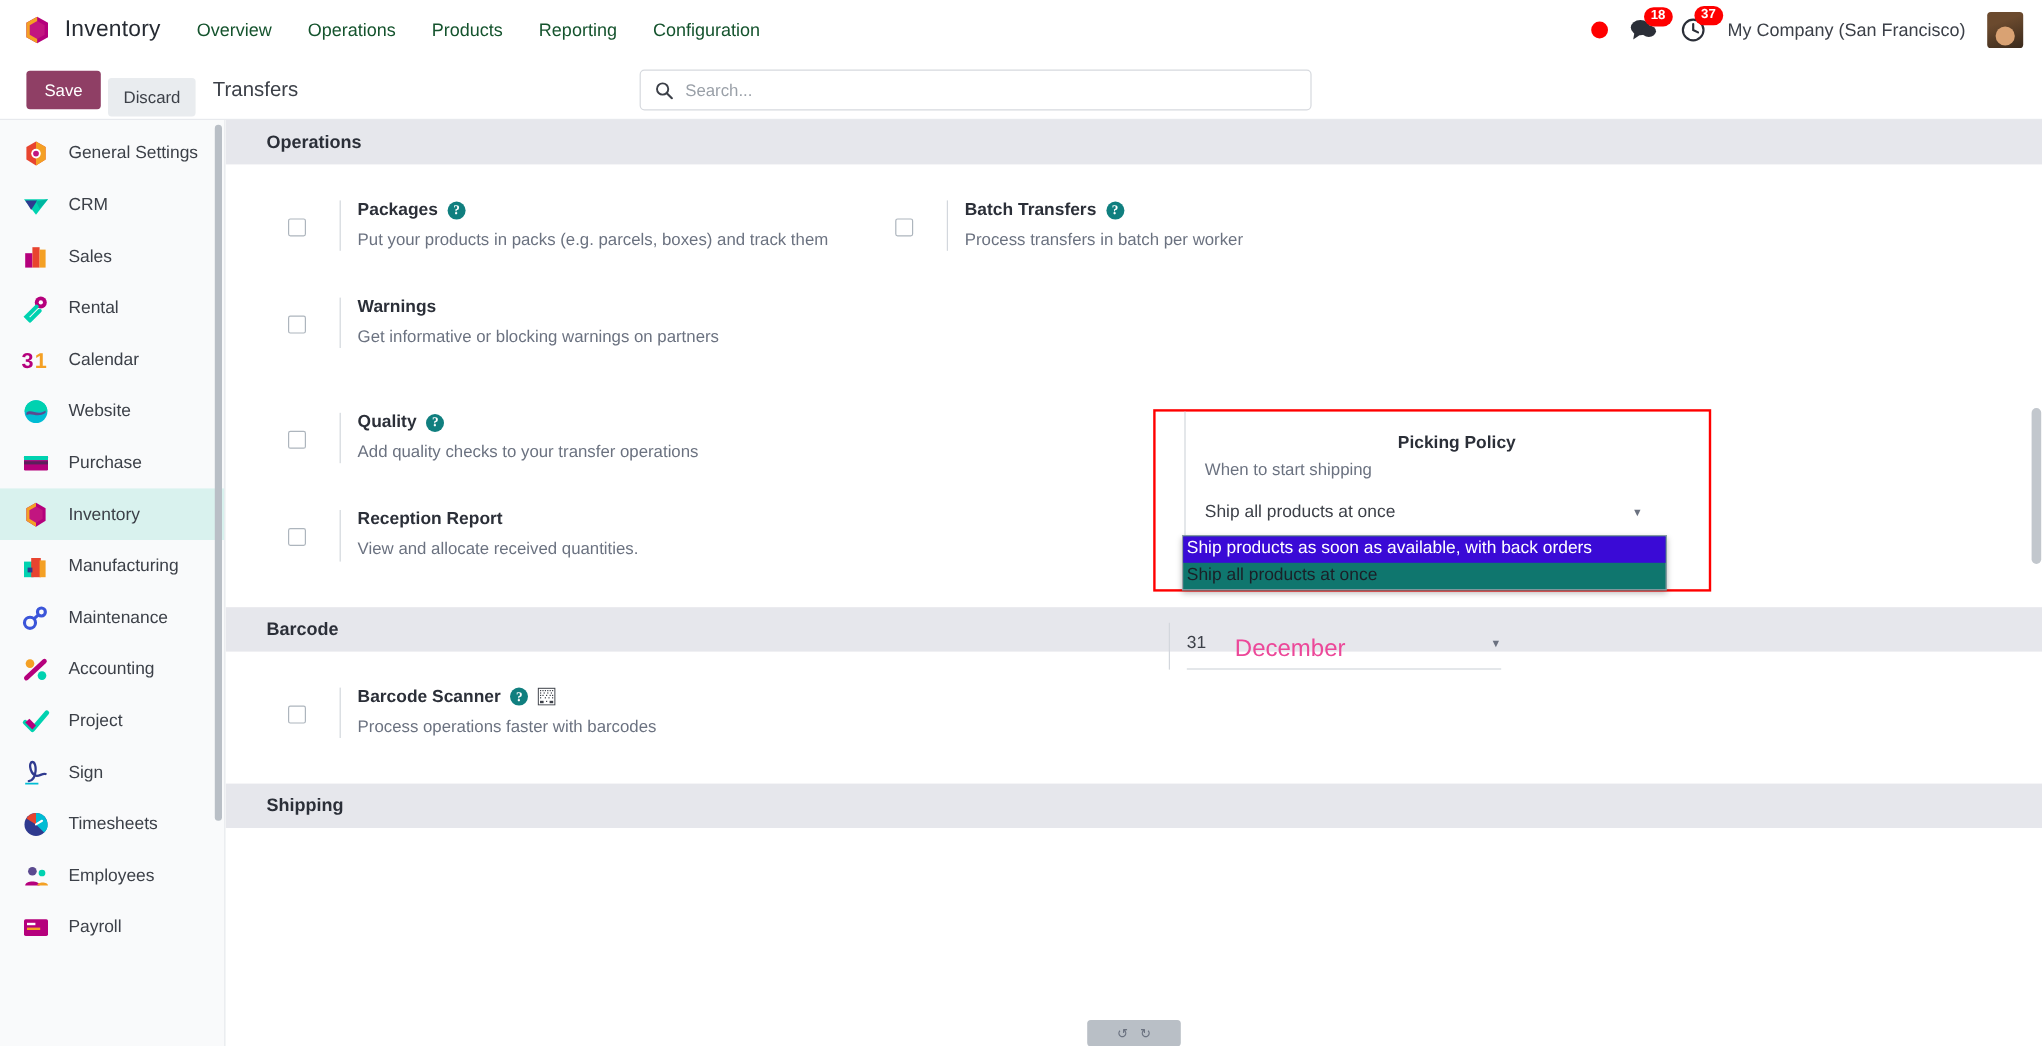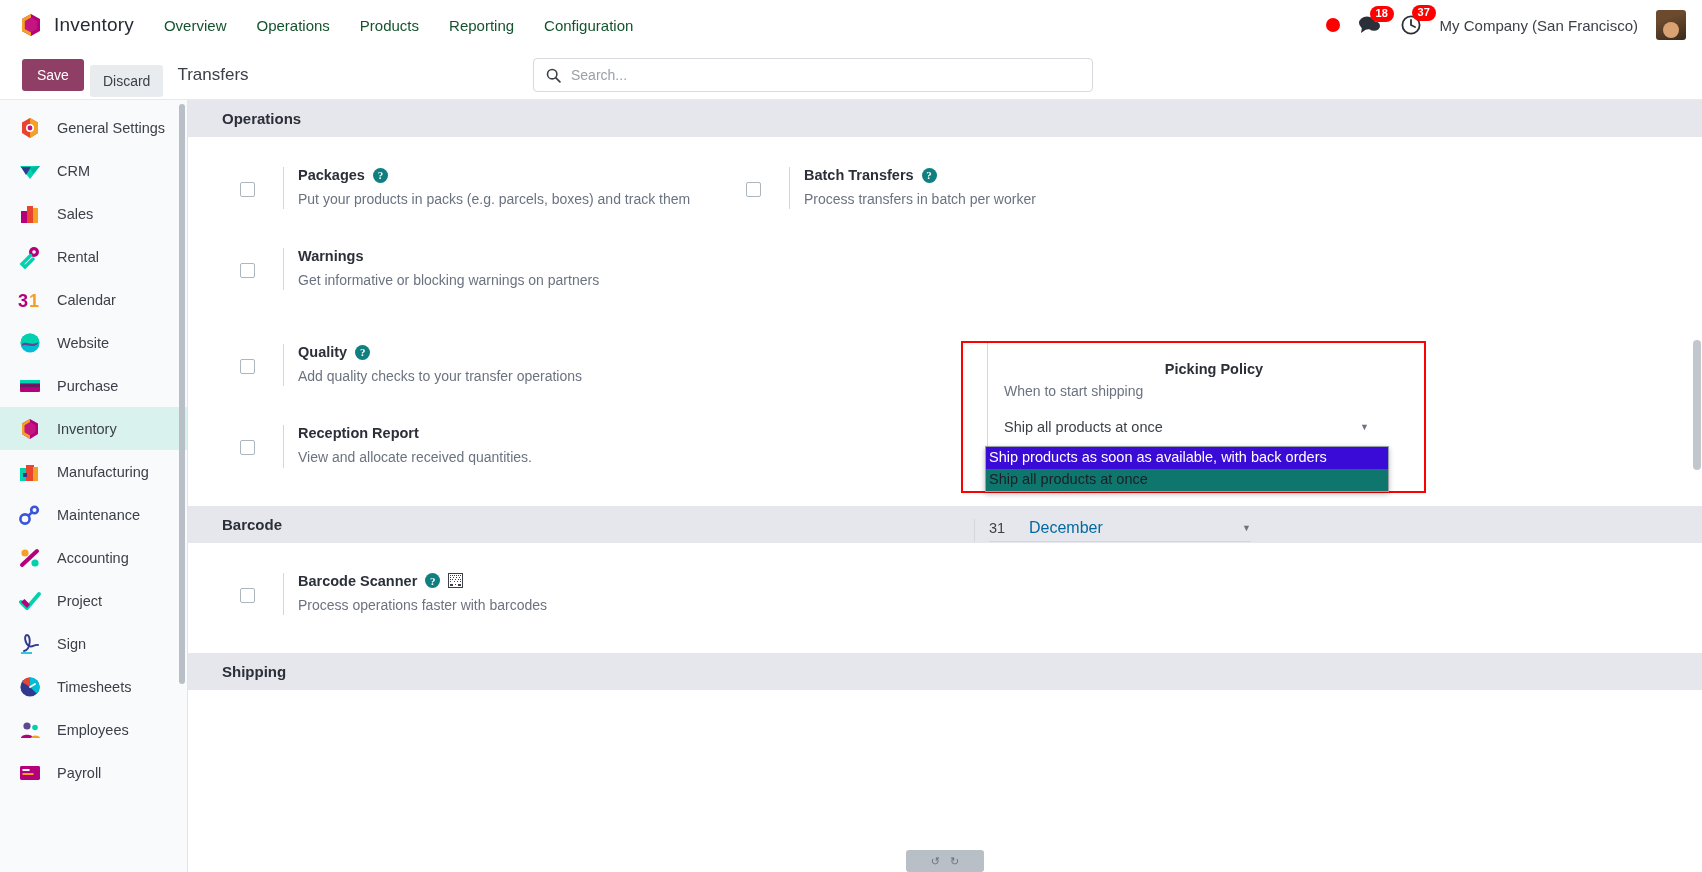--- a/index.html
+++ b/index.html
@@ -206,21 +206,21 @@
     width: 440px; z-index: 10;
   }
   .annual-inner { border-left: 1px solid #d3d7dd; padding-left: 14px; }
   .annual-desc { font-size: 14px; color: #6b7280; }
   .date-field {
     margin-top: 24px; width: 262px;
     display: flex; align-items: center;
     border-bottom: 1px solid #d3d7dd; padding-bottom: 4px;
   }
   .date-day { font-size: 14.5px; color: #3c4048; width: 40px; }
-  .date-month { font-size: 16px; color: #0369a1; flex: 1; }
+  .date-month { font-size: 20px; color: #ec4899; flex: 1; margin-top: 11px; }
   .date-caret { font-size: 9px; color: #6b7280; }
 
   
   .right-scrollbar {
     position: absolute; right: 1px; top: 240px;
     width: 8px; height: 130px;
     background: #c2c7cd; border-radius: 4px; z-index: 5;
   }
   .bottom-pill {
     position: absolute; left: 718px; bottom: 0px;

